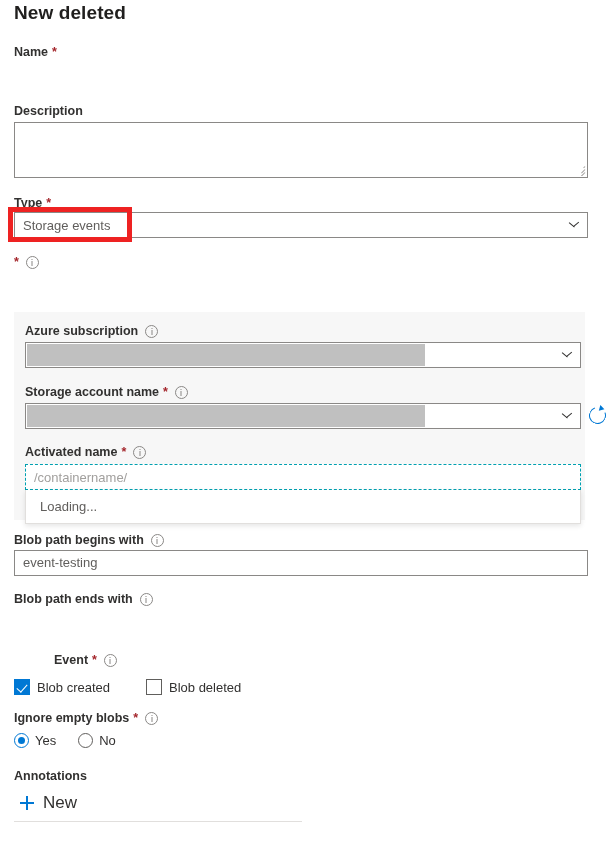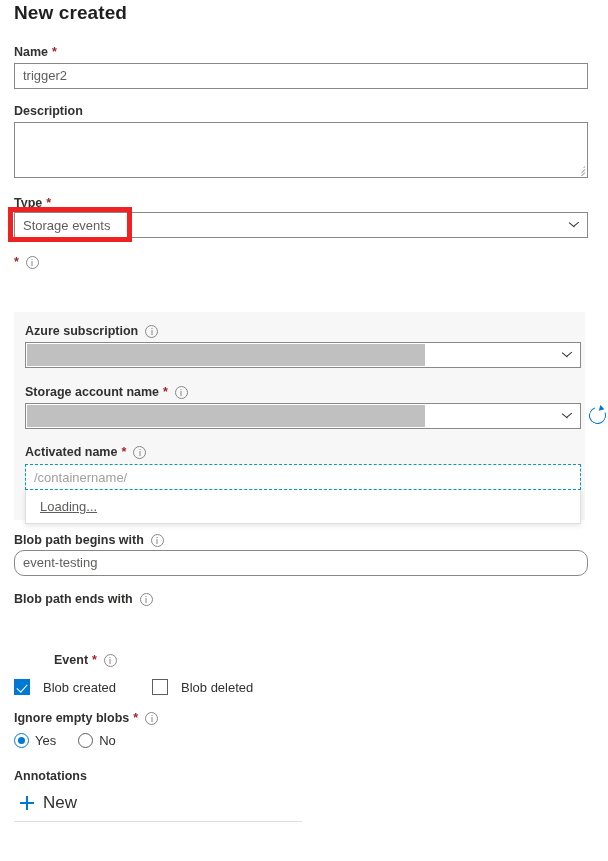--- a/index.html
+++ b/index.html
@@ -196,21 +196,20 @@
     box-sizing: border-box;
     background: #ffffff;
     border: 1px solid #e1dfdd;
     border-top: none;
     box-shadow: 0 2px 5px rgba(0,0,0,0.10);
     font-size: 13px;
     color: #605e5c;
     display: flex;
     align-items: center;
     padding: 0 14px;
-    text-decoration: underline;
   }
 
   
   .radio-row {
     position: absolute;
     display: flex;
     align-items: center;
   }
   .radio {
     display: flex;
@@ -241,21 +240,21 @@
     height: 7px;
     margin: -3.5px 0 0 -3.5px;
     border-radius: 50%;
     background: #0078d4;
   }
 
   
   .check {
     display: flex;
     align-items: center;
-    gap: 13px;
+    gap: 7px;
     font-size: 13px;
     color: #323130;
     white-space: nowrap;
   }
   .check .box {
     width: 16px;
     height: 16px;
     box-sizing: border-box;
     border: 1px solid #605e5c;
     background: #ffffff;
@@ -340,28 +339,25 @@
     border: 5px solid #ee2222;
     box-sizing: border-box;
     pointer-events: none;
   }
 </style>
 </head>
 <body>
 
 <div class="page">
 
-  <div class="panel-title">New created</div>
+  <div class="panel-title">New deleted</div>
 
   <div class="field-label" style="position:absolute;left:14px;top:44px;">
     <span>Name</span>
     <span class="req">*</span>
-  </div>
-  <div class="tbox" style="position:absolute;left:14px;top:63px;width:574px;">
-    <span>trigger2</span>
   </div>
 
   <div class="field-label" style="position:absolute;left:14px;top:103px;">
     <span>Description</span>
   </div>
   <div class="tarea" style="position:absolute;left:14px;top:122px;width:574px;height:56px;">
     <span></span>
     <span class="resize-grip">
         <i></i>
         <i></i>
@@ -420,21 +416,21 @@
     <span class="chev"></span>
   </div>
   <div class="ddl-menu" style="position:absolute;left:25px;top:490px;width:556px;height:34px;">
     <span>Loading...</span>
   </div>
 
   <div class="field-label" style="position:absolute;left:14px;top:532px;">
     <span>Blob path begins with</span>
     <span class="info-icon"></span>
   </div>
-  <div class="tbox" style="position:absolute;left:14px;top:550px;width:574px;border-radius:10px;">
+  <div class="tbox" style="position:absolute;left:14px;top:550px;width:574px;">
     <span>event-testing</span>
   </div>
 
   <div class="field-label" style="position:absolute;left:14px;top:591px;">
     <span>Blob path ends with</span>
     <span class="info-icon"></span>
   </div>
 
   <div class="field-label" style="position:absolute;left:14px;top:652px;padding-left:40px;">
     <span>Event</span>

